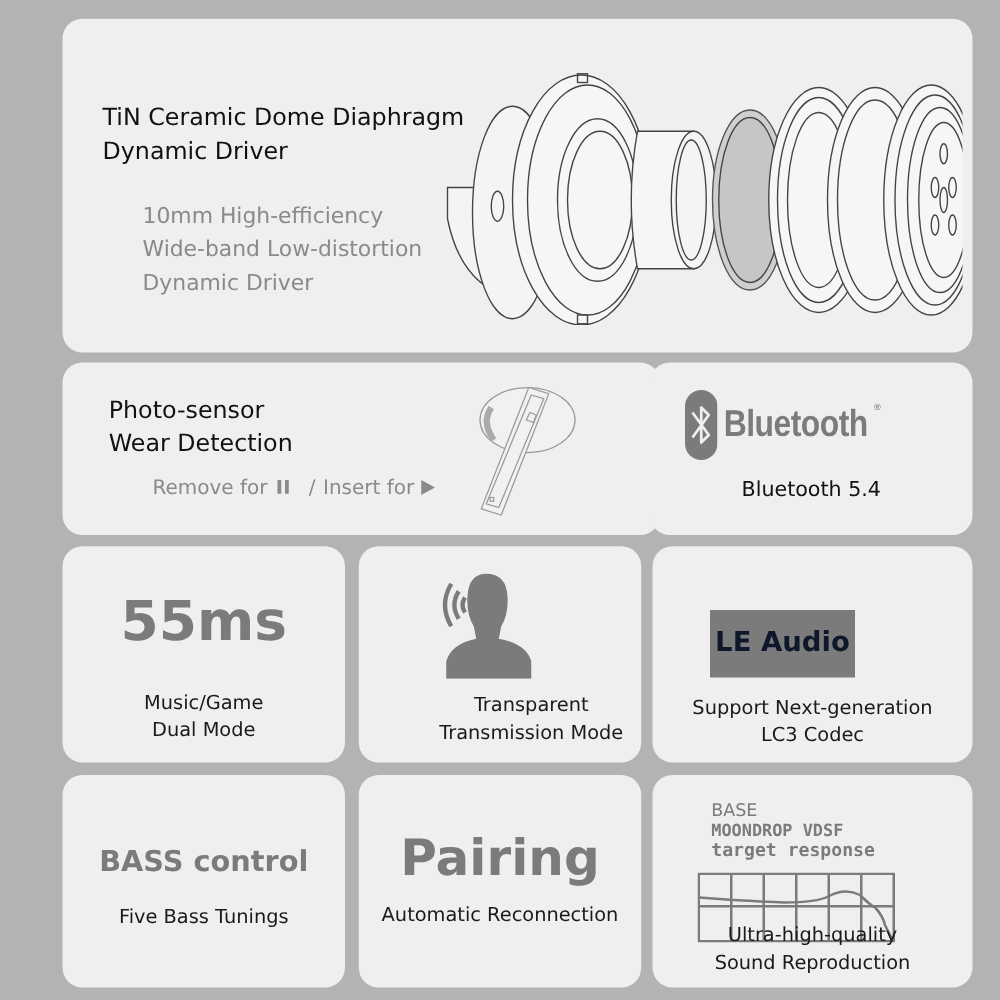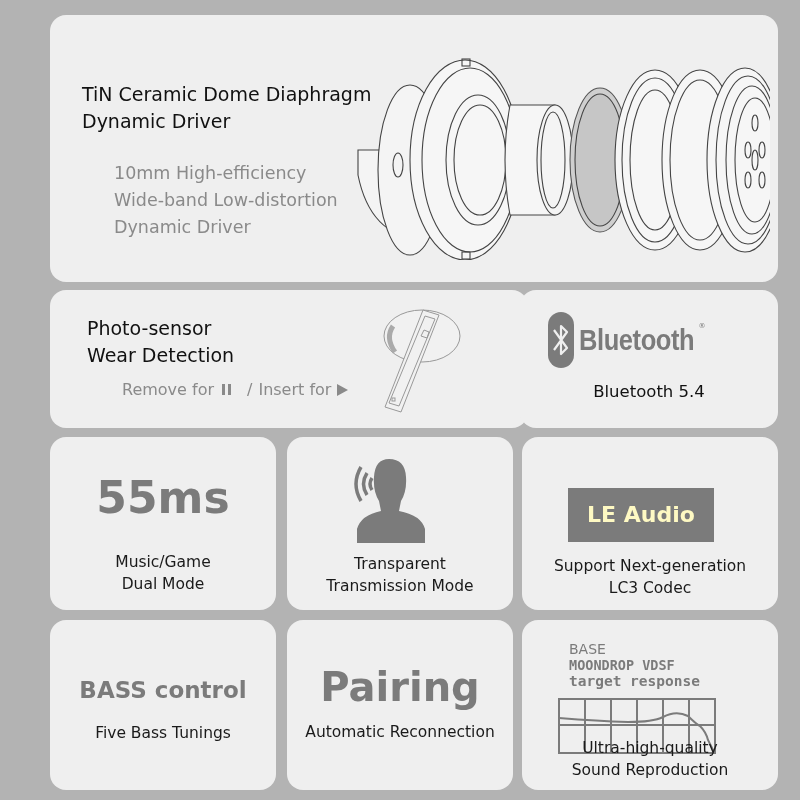--- a/index.html
+++ b/index.html
@@ -119,28 +119,28 @@
   </div>
 </div>
 
 <div class="card c-r3b">
   <svg class="abs" style="left:62px;top:20px;" width="80" height="86" viewBox="0 0 80 86">
     <path d="M40 2 Q56 2 57 20 Q58 34 52 44 L50 54 Q72 58 76 72 L76 86 L8 86 L8 72 Q12 58 32 54 L30 44 Q24 34 25 20 Q26 2 40 2 Z" fill="#7b7b7b"></path>
     <path d="M12 10 Q2 27 12 44" stroke="#7b7b7b" stroke-width="3.5" fill="none"></path>
     <path d="M18 16 Q11 27 18 38" stroke="#7b7b7b" stroke-width="3.5" fill="none"></path>
     <path d="M23 21 Q19 27 23 33" stroke="#7b7b7b" stroke-width="3.5" fill="none"></path>
   </svg>
-  <div class="abs cap" style="top:116px;">
+  <div class="abs cap" style="top:116px;margin-left:25px;">
     <div>Transparent</div>
     <div>Transmission Mode</div>
   </div>
 </div>
 
 <div class="card c-r3c">
-  <div class="abs" style="left:46px;top:51px;width:146px;height:54px;background:#7b7b7b;color:#fef9c3;font-weight:bold;font-size:22px;line-height:54px;text-align:center;">LE Audio</div>
+  <div class="abs" style="left:46px;top:51px;width:116px;height:54px;background:#7b7b7b;color:#0f172a;font-weight:bold;font-size:22px;line-height:54px;text-align:center;">LE Audio</div>
   <div class="abs cap" style="top:118px;">
     <div>Support Next-generation</div>
     <div>LC3 Codec</div>
   </div>
 </div>
 
 <div class="card c-r4a">
   <div class="abs big" style="top:55px;font-size:23px;line-height:30px;">BASS control</div>
   <div class="abs cap" style="top:86px;margin-top:16px;">Five Bass Tunings</div>
 </div>

